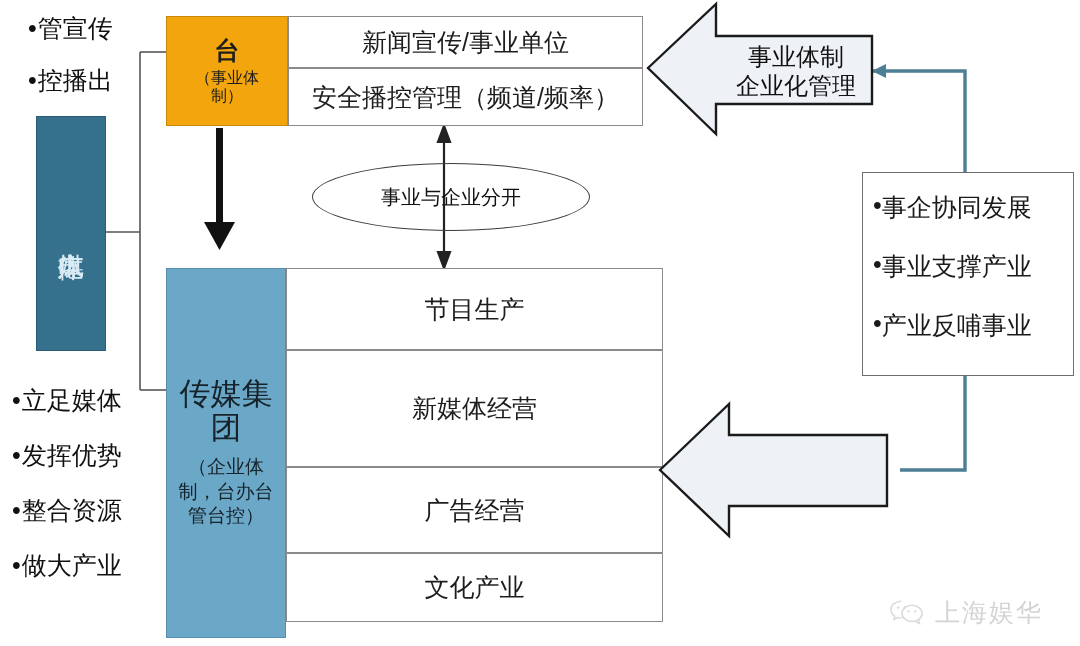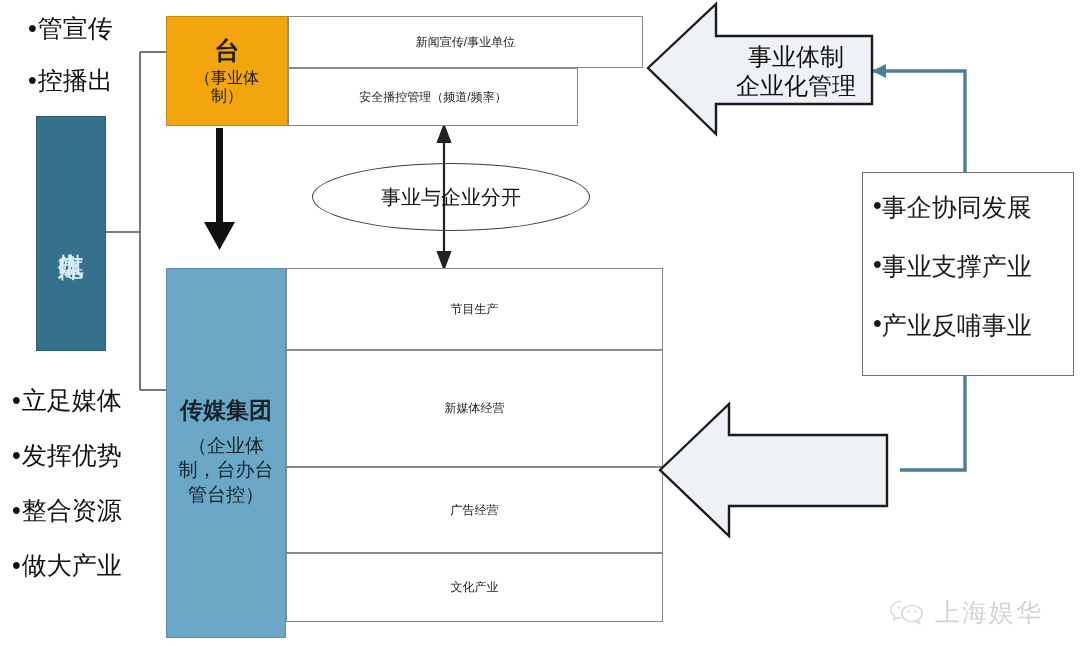--- a/index.html
+++ b/index.html
@@ -32,25 +32,25 @@
 
   
   .orangebox{
     background:#F2A50C;border:1px solid #C98808;
     color:#1d1d1d;
   }
   .orangebox .t1{font-size:25px;font-weight:bold;line-height:1.1;}
   .orangebox .t2{font-size:16px;line-height:1.12;margin-top:4px;padding:0 14px;}
 
   
-  .cellbox{border:1px solid #8a8a8a;background:#fff;font-size:12px;color:#1d1d1d;}
+  .cellbox{border:1px solid #8a8a8a;background:#fff;font-size:25px;color:#1d1d1d;}
 
   
   .bluebox{background:#6BA8C8;border:1px solid #5590b0;color:#17232b;}
-  .bluebox .b1{font-size:23px;font-weight:bold;line-height:1.1;}
+  .bluebox .b1{font-size:31px;font-weight:normal;line-height:1.1;}
   .bluebox .b2{font-size:19px;line-height:1.30;margin-top:10px;padding:0 7px;}
 
   
   .ellipse{
     border:1.6px solid #3d3d3d;border-radius:50%;
     background:transparent;font-size:20px;line-height:1.25;color:#111;
   }
 
   
   .infobox{border:1px solid #6e6e6e;background:#fff;}
@@ -128,21 +128,21 @@
   </div>
 
   <div class="abs orangebox ctr col z4" style="left:166px;top:16px;width:122px;height:110px;">
     <div class="t1">台</div>
     <div class="t2">（事业体制）</div>
   </div>
 
   <div class="abs cellbox ctr z3" style="left:288px;top:16px;width:355px;height:52px;">
     <span>新闻宣传/事业单位</span>
   </div>
-  <div class="abs cellbox ctr z3" style="left:288px;top:68px;width:290px;height:58px;">
+  <div class="abs cellbox ctr z3" style="left:288px;top:68px;width:355px;height:58px;">
     <span>安全播控管理（频道/频率）</span>
   </div>
 
   <svg class="layer over" viewBox="0 0 1080 646">
     <g fill="#111" stroke="none">
       <rect x="216" y="128" width="7" height="98"></rect>
       <polygon points="204,222 235,222 219.5,250"></polygon>
     </g>
   </svg>
 

